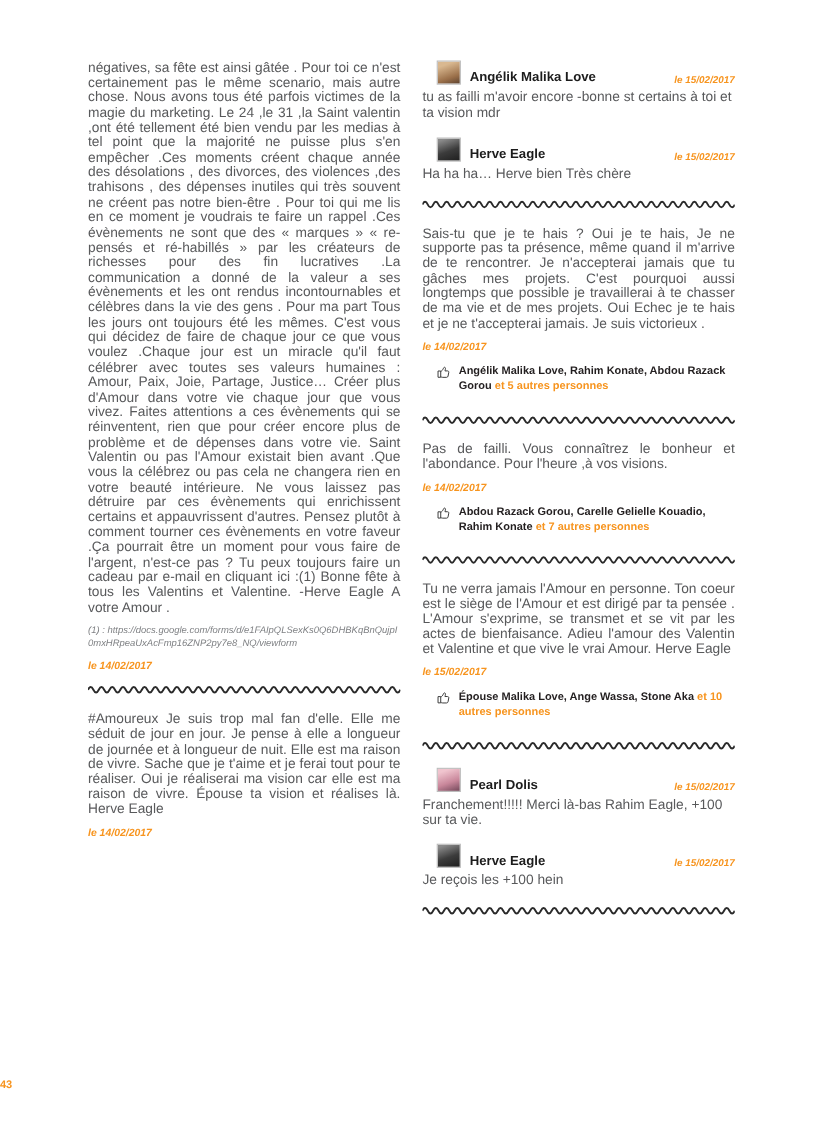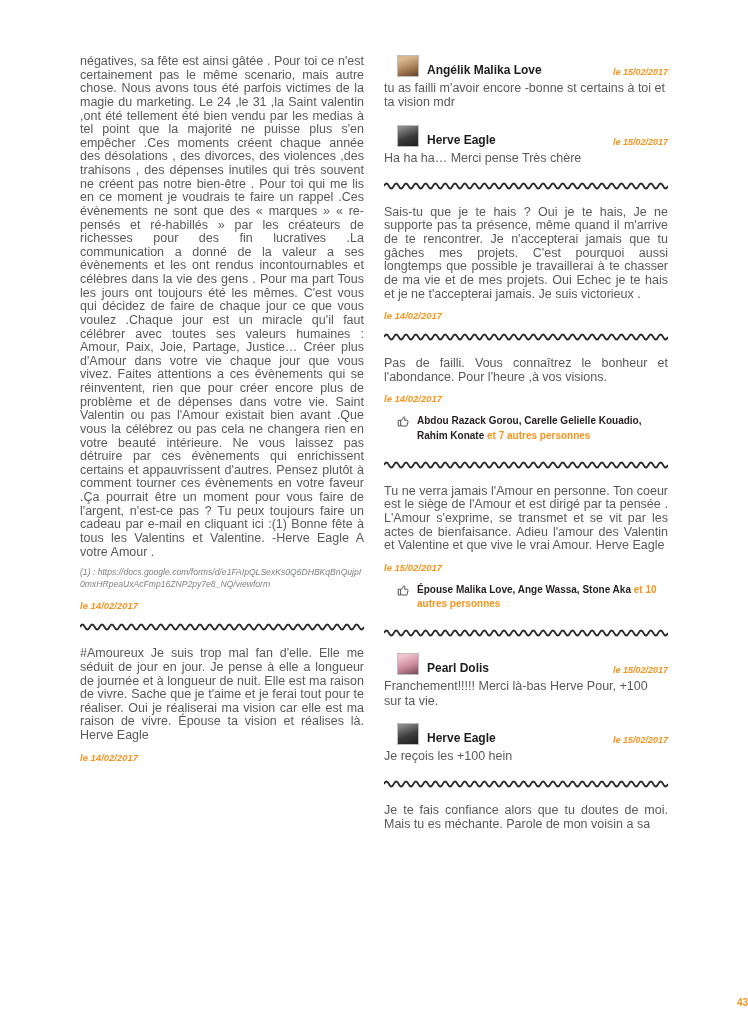--- a/index.html
+++ b/index.html
@@ -95,22 +95,22 @@
   }
   .comment-body {
     font-size: 12.5px;
     line-height: 1.14;
     color: #58595B;
     margin: 0;
   }
 
   .page-number {
     position: absolute;
-    left: 0; right: 0; bottom: 16px;
-    text-align: right;
+    left: 0; right: 0; bottom: 32px;
+    text-align: left;
     color: #F7941E;
     font-size: 10px;
     font-weight: bold;
   }
 </style>
 </head>
 <body>
 
 <div class="page">
   <div class="columns">
@@ -141,31 +141,42 @@
         </div>
         <p class="comment-body">tu as failli m'avoir encore -bonne st certains à toi et ta vision mdr</p>
       </div>
 
       <div class="comment">
         <div class="comment-header">
           <span class="avatar avatar-dark"></span>
           <span class="comment-author">Herve Eagle</span>
           <span class="comment-date">le 15/02/2017</span>
         </div>
-        <p class="comment-body">Ha ha ha… Merci pense Très chère</p>
+        <p class="comment-body">Ha ha ha… Herve bien Très chère</p>
       </div>
 
       <div class="wavy">
         <svg viewBox="0 0 290 10" preserveAspectRatio="none">
             <path fill="none" stroke="#2a2a2a" stroke-width="1.8" d="M0 6 Q2.5 1 5 6 T10 6 T15 6 T20 6 T25 6 T30 6 T35 6 T40 6 T45 6 T50 6 T55 6 T60 6 T65 6 T70 6 T75 6 T80 6 T85 6 T90 6 T95 6 T100 6 T105 6 T110 6 T115 6 T120 6 T125 6 T130 6 T135 6 T140 6 T145 6 T150 6 T155 6 T160 6 T165 6 T170 6 T175 6 T180 6 T185 6 T190 6 T195 6 T200 6 T205 6 T210 6 T215 6 T220 6 T225 6 T230 6 T235 6 T240 6 T245 6 T250 6 T255 6 T260 6 T265 6 T270 6 T275 6 T280 6 T285 6 T290 6"></path>
           </svg>
       </div>
 
       <p class="body-text">Sais-tu que je te hais ? Oui je te hais, Je ne supporte pas ta présence, même quand il m'arrive de te rencontrer. Je n'accepterai jamais que tu gâches mes projets. C'est pourquoi aussi longtemps que possible je travaillerai à te chasser de ma vie et de mes projets. Oui Echec je te hais et je ne t'accepterai jamais. Je suis victorieux .</p>
       <div class="date-center">le 14/02/2017</div>
+      <div class="likes">
+        <span class="like-icon">
+          <svg viewBox="0 0 16 16" width="13" height="13">
+              <path d="M1.5 6.5h3v7h-3z M4.5 12.6c0.5 0.7 1.2 1 2.2 1h4.3c0.9 0 1.6-0.6 1.7-1.4l0.8-4.2c0.2-0.9-0.5-1.6-1.4-1.6H9.2c0 0 0.6-1.6 0.6-2.9 0-1.2-1.5-1.6-2-0.6-0.5 1.1-1.3 2.9-2.3 3.5-0.4 0.3-1 0.5-1 0.5" fill="none" stroke="#3a3a3a" stroke-width="1.1"></path>
+            </svg>
+        </span>
+        <span class="like-text">
+          <span class="like-names">Angélik Malika Love, Rahim Konate, Abdou Razack Gorou</span>
+          <span class="like-more">et 5 autres personnes</span>
+        </span>
+      </div>
 
       <div class="wavy">
         <svg viewBox="0 0 290 10" preserveAspectRatio="none">
             <path fill="none" stroke="#2a2a2a" stroke-width="1.8" d="M0 6 Q2.5 1 5 6 T10 6 T15 6 T20 6 T25 6 T30 6 T35 6 T40 6 T45 6 T50 6 T55 6 T60 6 T65 6 T70 6 T75 6 T80 6 T85 6 T90 6 T95 6 T100 6 T105 6 T110 6 T115 6 T120 6 T125 6 T130 6 T135 6 T140 6 T145 6 T150 6 T155 6 T160 6 T165 6 T170 6 T175 6 T180 6 T185 6 T190 6 T195 6 T200 6 T205 6 T210 6 T215 6 T220 6 T225 6 T230 6 T235 6 T240 6 T245 6 T250 6 T255 6 T260 6 T265 6 T270 6 T275 6 T280 6 T285 6 T290 6"></path>
           </svg>
       </div>
 
       <p class="body-text">Pas de failli. Vous connaîtrez le bonheur et l'abondance. Pour l'heure ,à vos visions.</p>
       <div class="date-center">le 14/02/2017</div>
       <div class="likes">
@@ -205,36 +216,35 @@
             <path fill="none" stroke="#2a2a2a" stroke-width="1.8" d="M0 6 Q2.5 1 5 6 T10 6 T15 6 T20 6 T25 6 T30 6 T35 6 T40 6 T45 6 T50 6 T55 6 T60 6 T65 6 T70 6 T75 6 T80 6 T85 6 T90 6 T95 6 T100 6 T105 6 T110 6 T115 6 T120 6 T125 6 T130 6 T135 6 T140 6 T145 6 T150 6 T155 6 T160 6 T165 6 T170 6 T175 6 T180 6 T185 6 T190 6 T195 6 T200 6 T205 6 T210 6 T215 6 T220 6 T225 6 T230 6 T235 6 T240 6 T245 6 T250 6 T255 6 T260 6 T265 6 T270 6 T275 6 T280 6 T285 6 T290 6"></path>
           </svg>
       </div>
 
       <div class="comment">
         <div class="comment-header">
           <span class="avatar avatar-pink"></span>
           <span class="comment-author">Pearl Dolis</span>
           <span class="comment-date">le 15/02/2017</span>
         </div>
-        <p class="comment-body">Franchement!!!!! Merci là-bas Herve Pour, +100 sur ta vie.</p>
+        <p class="comment-body">Franchement!!!!! Merci là-bas Rahim Eagle, +100 sur ta vie.</p>
       </div>
 
       <div class="comment">
         <div class="comment-header">
           <span class="avatar avatar-dark"></span>
           <span class="comment-author">Herve Eagle</span>
           <span class="comment-date">le 15/02/2017</span>
         </div>
         <p class="comment-body">Je reçois les +100 hein</p>
       </div>
 
       <div class="wavy">
         <svg viewBox="0 0 290 10" preserveAspectRatio="none">
             <path fill="none" stroke="#2a2a2a" stroke-width="1.8" d="M0 6 Q2.5 1 5 6 T10 6 T15 6 T20 6 T25 6 T30 6 T35 6 T40 6 T45 6 T50 6 T55 6 T60 6 T65 6 T70 6 T75 6 T80 6 T85 6 T90 6 T95 6 T100 6 T105 6 T110 6 T115 6 T120 6 T125 6 T130 6 T135 6 T140 6 T145 6 T150 6 T155 6 T160 6 T165 6 T170 6 T175 6 T180 6 T185 6 T190 6 T195 6 T200 6 T205 6 T210 6 T215 6 T220 6 T225 6 T230 6 T235 6 T240 6 T245 6 T250 6 T255 6 T260 6 T265 6 T270 6 T275 6 T280 6 T285 6 T290 6"></path>
           </svg>
       </div>
 
-      <p class="body-text">Je te fais confiance alors que tu doutes de moi. Mais tu es méchante. Parole de mon voisin a sa</p>
     </div>
   </div>
 
   <div class="page-number">43</div>
 </div>
 
 </body></html>

